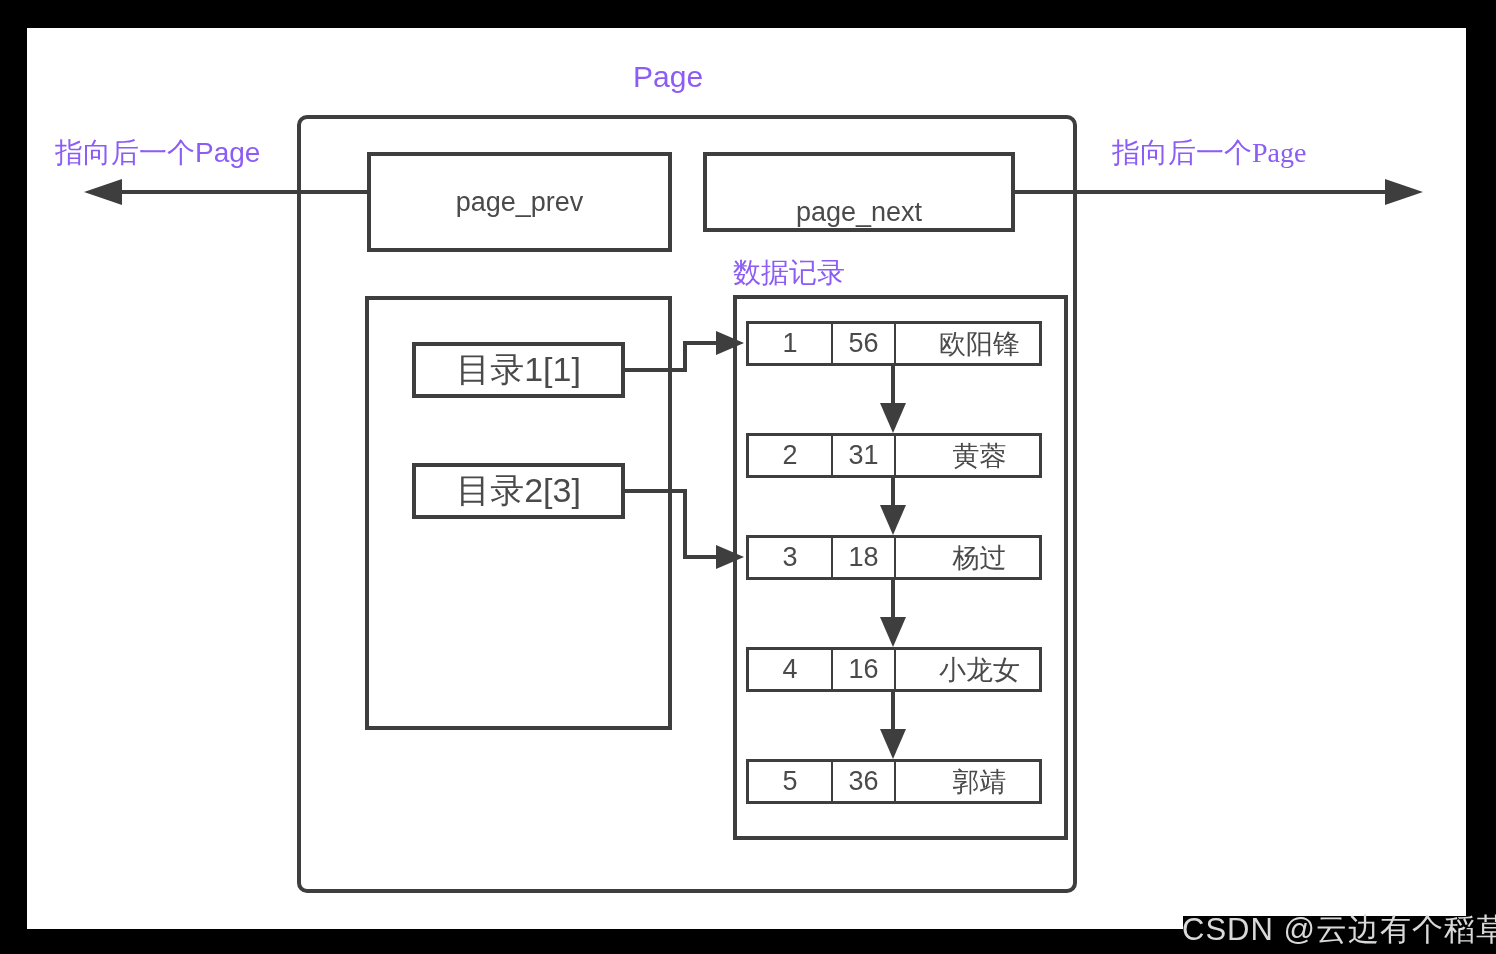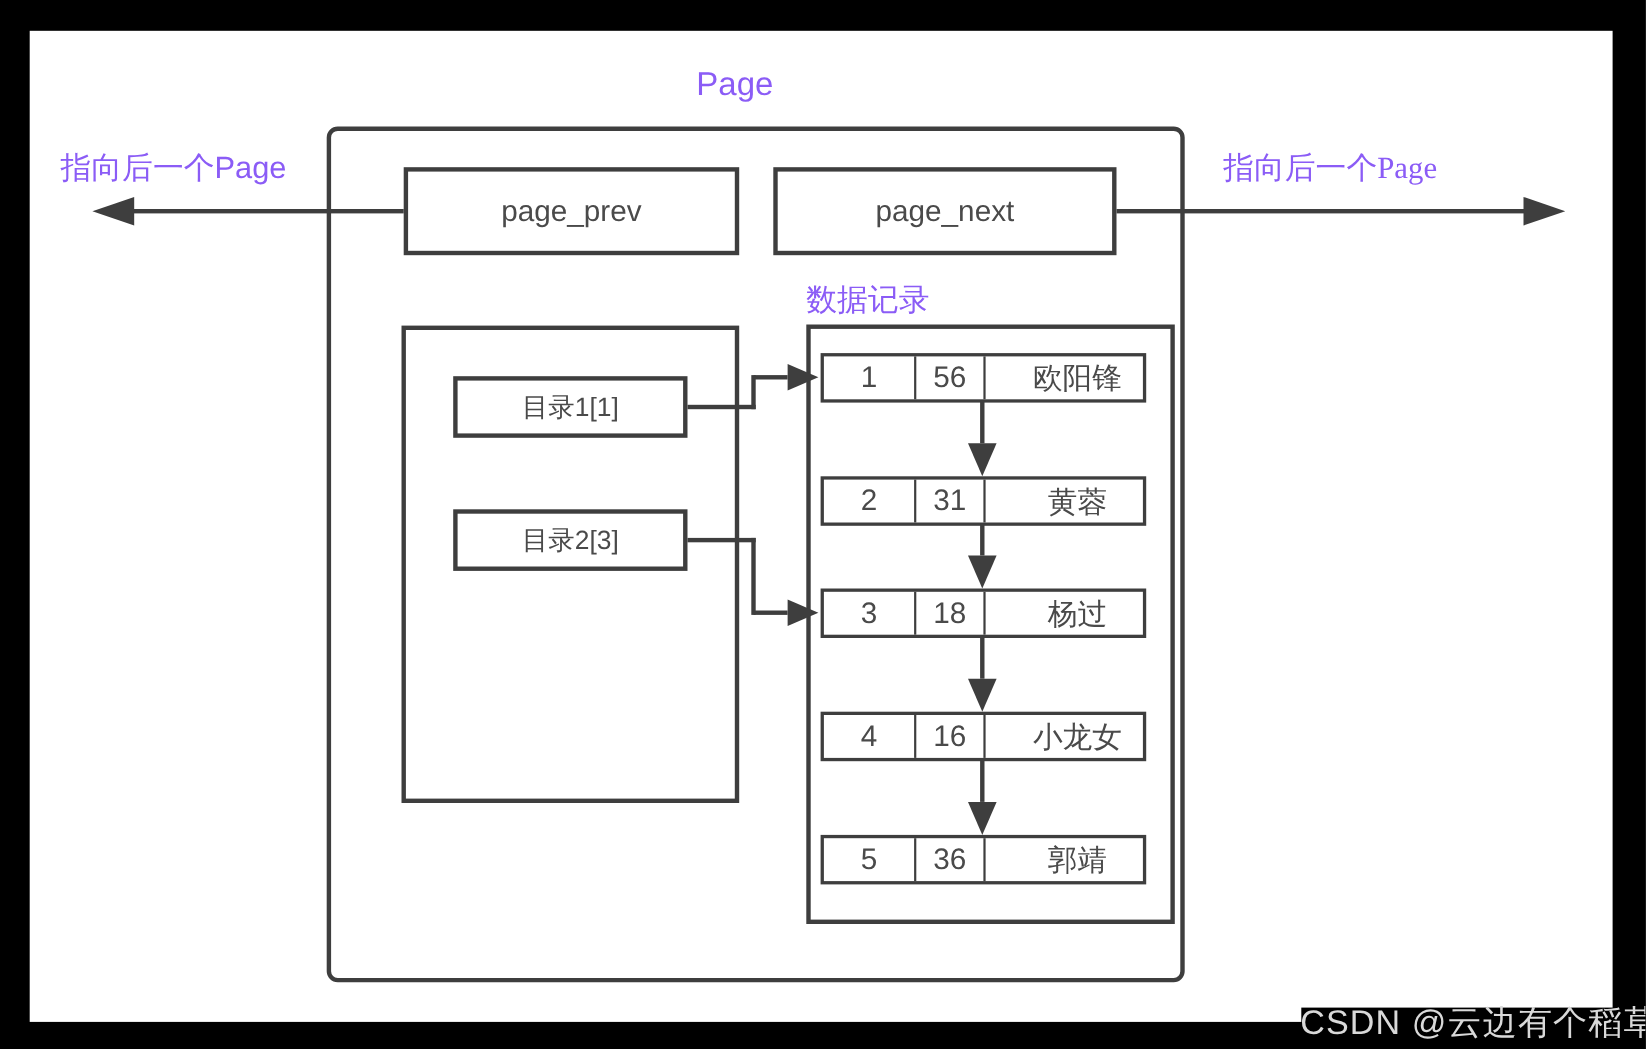--- a/index.html
+++ b/index.html
@@ -19,40 +19,40 @@
   .tri-right{border-top:13px solid transparent;border-bottom:13px solid transparent;border-left:38px solid #3e3e3e;}
   .tri-right-sm{border-top:12px solid transparent;border-bottom:12px solid transparent;border-left:28px solid #3e3e3e;}
   .tri-down{border-left:13px solid transparent;border-right:13px solid transparent;border-top:30px solid #3e3e3e;}
   .record{position:absolute;left:746px;width:296px;height:45px;box-sizing:border-box;
           border:3px solid #3e3e3e;background:#fff;display:flex;align-items:center;
           font-size:27px;color:#4a4a4a;}
   .record .cell{display:flex;align-items:center;justify-content:center;height:100%;box-sizing:border-box;}
   .record .c1{width:84px;border-right:2px solid #3e3e3e;}
   .record .c2{width:63px;border-right:2px solid #3e3e3e;}
   .record .c3{flex:1;padding-left:24px;}
-  .dir-entry{left:412px;width:213px;height:56px;font-size:24px;}
+  .dir-entry{left:412px;width:213px;height:56px;font-size:34px;}
   .watermark{position:absolute;left:1182px;top:909px;font-size:31px;letter-spacing:1px;
              color:#d9d9d9;white-space:nowrap;}
 </style>
 </head>
 <body>
 
 <div id="stage">
 
   <div class="canvas"></div>
   <div class="wm-backdrop"></div>
 
   <div class="lbl" style="left:633px;top:60px;font-size:30px;">Page</div>
 
   <div class="box main-box" style="left:297px;top:115px;width:780px;height:778px;"></div>
 
-  <div class="box" style="left:367px;top:152px;width:305px;height:80px;font-size:27px;">
+  <div class="box" style="left:367px;top:152px;width:305px;height:100px;font-size:27px;">
     <span>page_prev</span>
   </div>
-  <div class="box" style="left:703px;top:152px;width:312px;height:80px;font-size:27px;">
+  <div class="box" style="left:703px;top:152px;width:312px;height:80px;font-size:27px;align-items:flex-end;">
     <span>page_next</span>
   </div>
 
   <div class="lbl" style="left:55px;top:134px;font-size:28px;">指向后一个Page</div>
   <div class="line" style="left:112px;top:190px;width:255px;height:4px;"></div>
   <div class="tri tri-left" style="left:84px;top:179px;"></div>
 
   <div class="lbl" style="left:1112px;top:134px;font-size:28px;font-family:Liberation Serif, serif;">指向后一个Page</div>
   <div class="line" style="left:1015px;top:190px;width:375px;height:4px;"></div>
   <div class="tri tri-right" style="left:1385px;top:179px;"></div>

